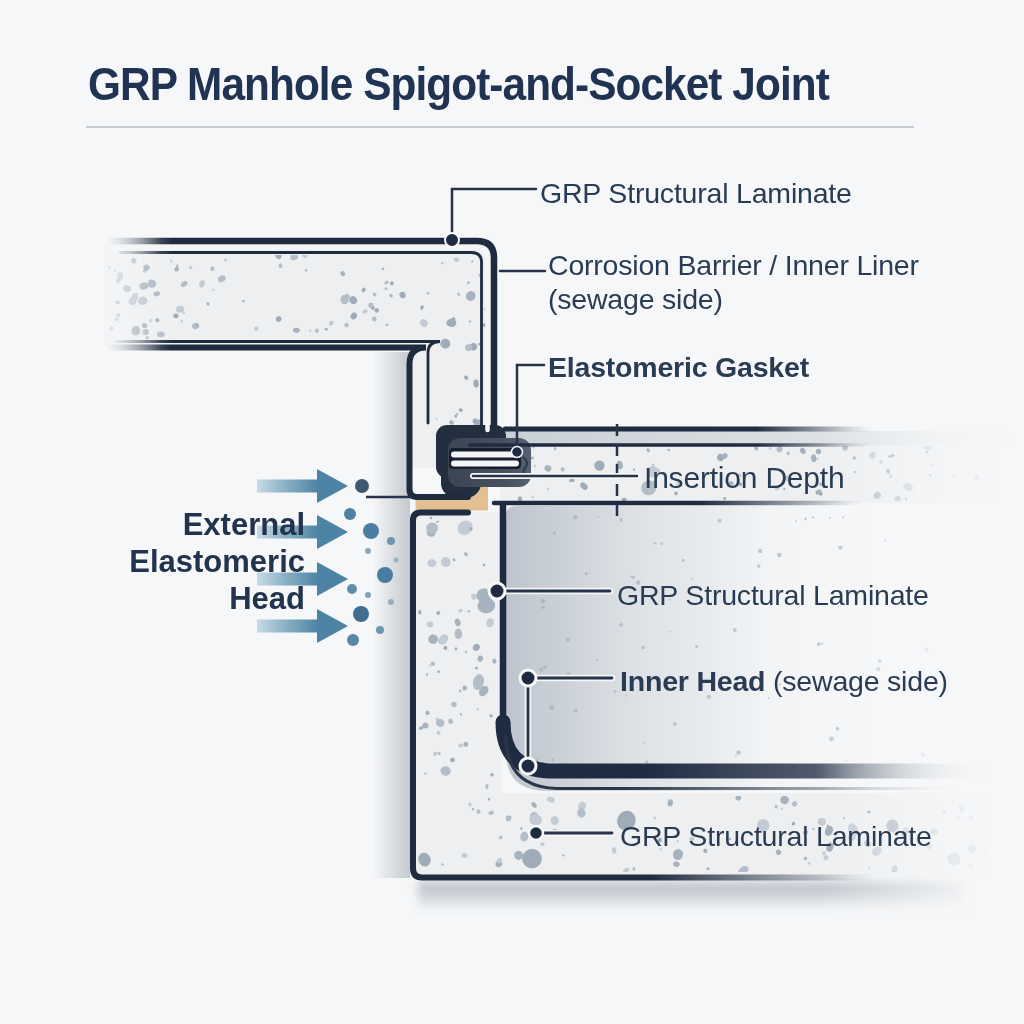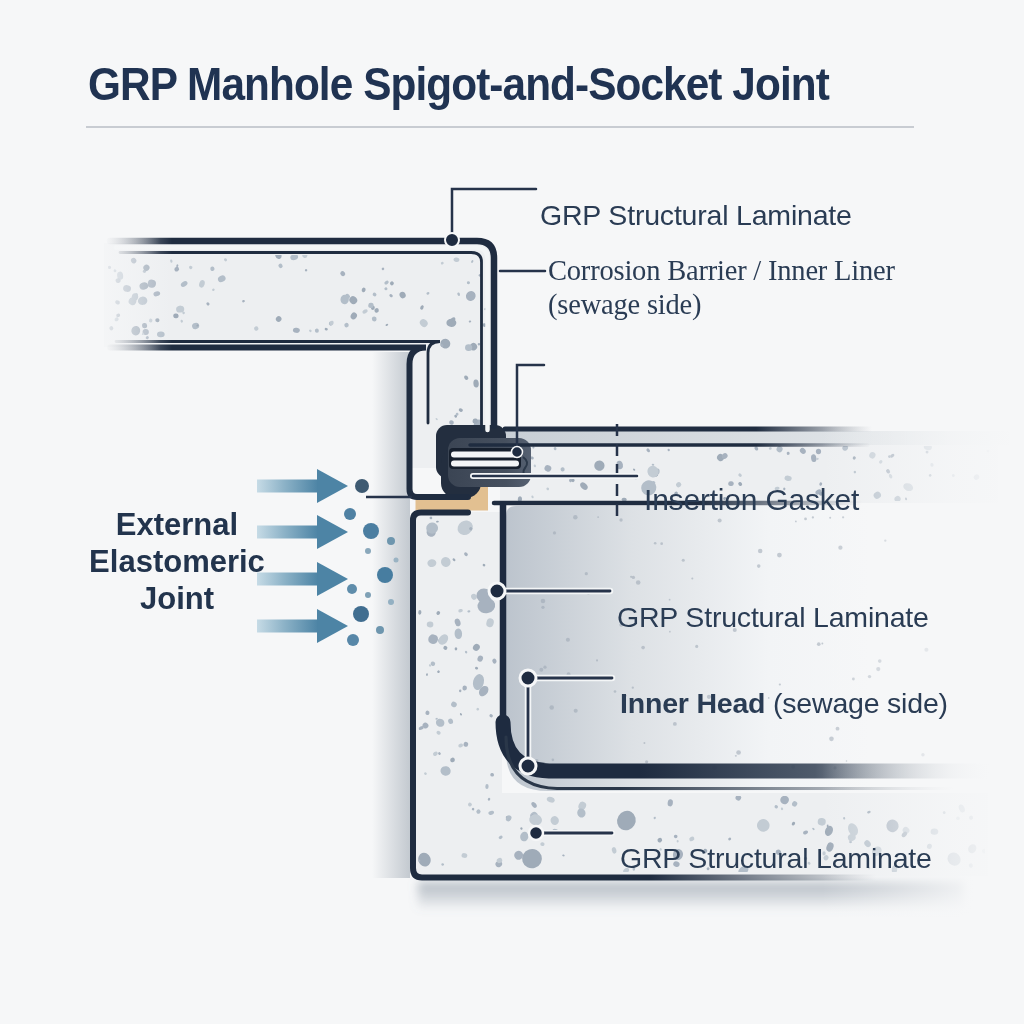--- a/index.html
+++ b/index.html
@@ -1,24 +1,24 @@
 <!DOCTYPE html>
 <html><head>
 <meta charset="utf-8">
 <style>
   html,body{margin:0;padding:0;background:#f6f7f8;}
   .stage{position:relative;width:1024px;height:1024px;background:#f6f7f8;overflow:hidden;
          font-family:"Liberation Sans",sans-serif;}
   svg{position:absolute;left:0;top:0;}
-  .lbl{position:absolute;color:#2a3c54;font-size:28.5px;line-height:34px;letter-spacing:-0.2px;white-space:nowrap;margin-top:22px;}
+  .lbl{position:absolute;color:#2a3c54;font-size:28.5px;line-height:34px;letter-spacing:-0.2px;white-space:nowrap;}
   .b{font-weight:700;}
   #title{position:absolute;left:88px;top:56px;font-size:47px;font-weight:700;color:#203352;
          letter-spacing:-1px;transform:scaleX(.9);transform-origin:left top;white-space:nowrap;}
   #sep{position:absolute;left:86px;top:126px;width:828px;height:2px;background:#c8ccd2;}
-  #lbl-gw{position:absolute;left:62px;top:506px;width:230px;text-align:center;color:#22344d;
+  #lbl-gw{position:absolute;left:75px;top:506px;width:230px;text-align:right;color:#22344d;
           font-size:31px;line-height:37px;font-weight:700;}
 </style>
 </head>
 <body>
 
 <div class="stage">
 
 <svg width="1024" height="1024" viewBox="0 0 1024 1024">
   <defs>
     <clipPath id="cpSlab">
@@ -635,35 +635,36 @@
     <rect x="60" y="226" width="120" height="140" fill="url(#gLeftWash)"></rect>
     <rect x="820" y="404" width="204" height="560" fill="url(#gRightWash)"></rect>
   </g>
 </svg>
 
 <div id="title">GRP Manhole Spigot-and-Socket Joint</div>
 <div id="sep"></div>
 
 <div class="lbl" style="left:540px;top:176px;">GRP Structural Laminate</div>
 
-<div class="lbl" style="left:548px;top:232px;font-family:Liberation Serif, serif;">
+<div class="lbl" style="left:548px;top:248px;">
   <div>Corrosion Barrier / Inner Liner</div>
   <div>(sewage side)</div>
 </div>
 
-
-<div class="lbl" style="left:644px;top:461px;font-size:30px;">Insertion Gasket</div>
+<div class="lbl b" style="left:548px;top:350px;">Elastomeric Gasket</div>
+
+<div class="lbl" style="left:644px;top:461px;font-size:30px;">Insertion Depth</div>
 
 <div class="lbl" style="left:617px;top:578px;">GRP Structural Laminate</div>
 
 <div class="lbl" style="left:620px;top:664px;">
   <div><span class="b">Inner Head</span><span> (sewage side)</span></div>
 </div>
 
 <div class="lbl" style="left:620px;top:819px;">GRP Structural Laminate</div>
 
 <div id="lbl-gw">
   <div>External</div>
   <div>Elastomeric</div>
-  <div>Joint</div>
+  <div>Head</div>
 </div>
 
 </div>
 
 </body></html>

